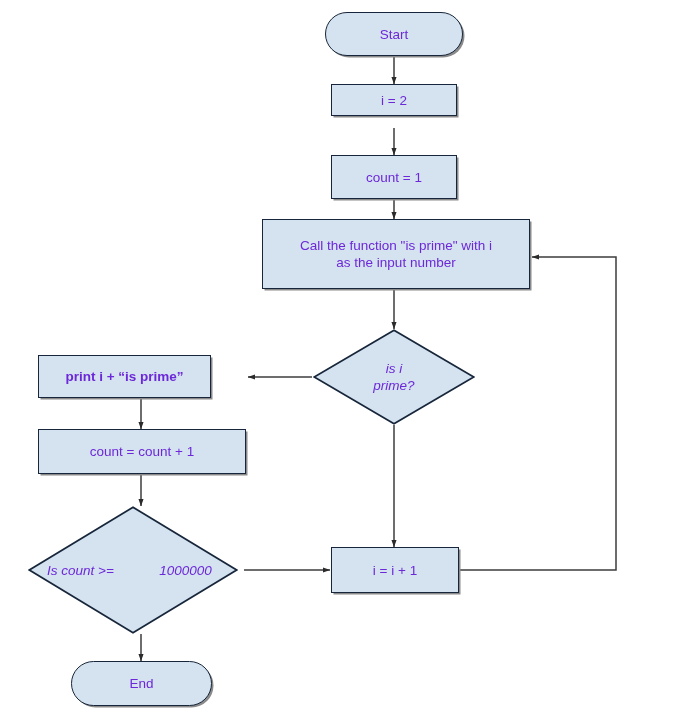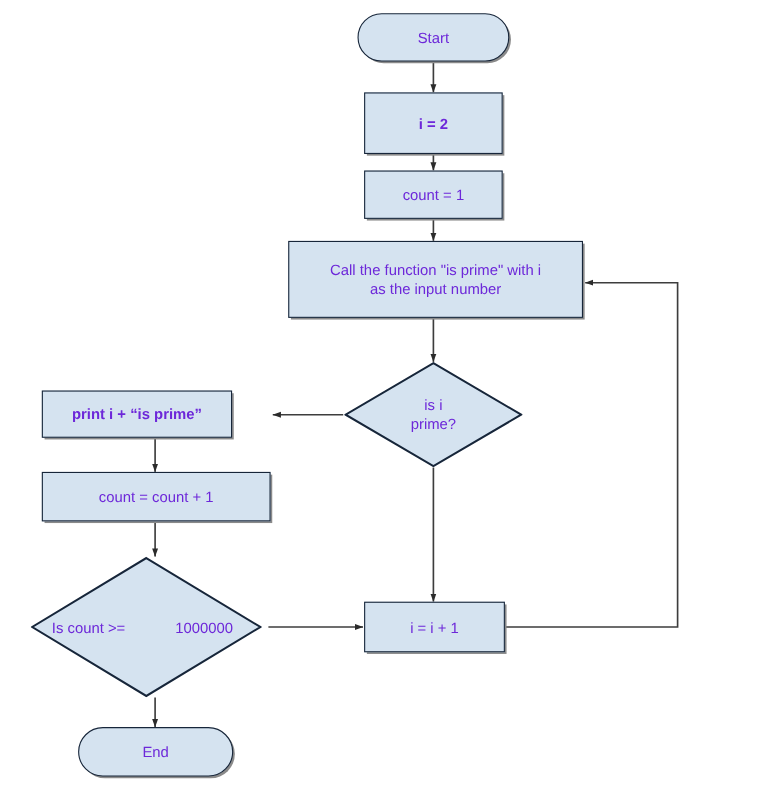--- a/index.html
+++ b/index.html
@@ -43,20 +43,21 @@
   .shape-terminator {
     background: #d5e3f0;
     border: 1.4px solid #17263a;
     border-radius: 999px;
     box-shadow: 2px 2px 0 -0.5px #8a8a8a;
   }
   .shape-decision {
     background: transparent;
     border: none;
     box-shadow: none;
+    font-style: italic;
   }
   .shape-decision .diamond-svg {
     position: absolute;
     left: 0;
     top: 0;
     width: 100%;
     height: 100%;
     z-index: 1;
   }
   .shape-decision .diamond-label {
@@ -101,21 +102,21 @@
       <path d="M244,570 L330,570"></path>
 
       <path d="M459,570 L616,570 L616,257 L532,257"></path>
     </g>
   </svg>
 
   <div class="node shape-terminator" style="left:325px; top:12px; width:138px; height:44px;">
     <span>Start</span>
   </div>
 
-  <div class="node shape-process" style="left:331px; top:84px; width:126px; height:56px;font-weight:bold;">
+  <div class="node shape-process" style="left:331px; top:84px; width:126px; height:32px;">
     <span>i = 2</span>
   </div>
 
   <div class="node shape-process" style="left:331px; top:155px; width:126px; height:44px;">
     <span>count = 1</span>
   </div>
 
   <div class="node shape-process" style="left:262px; top:219px; width:268px; height:70px; flex-direction:column;">
     <span>Call the function "is prime" with i</span>
     <span>as the input number</span>

